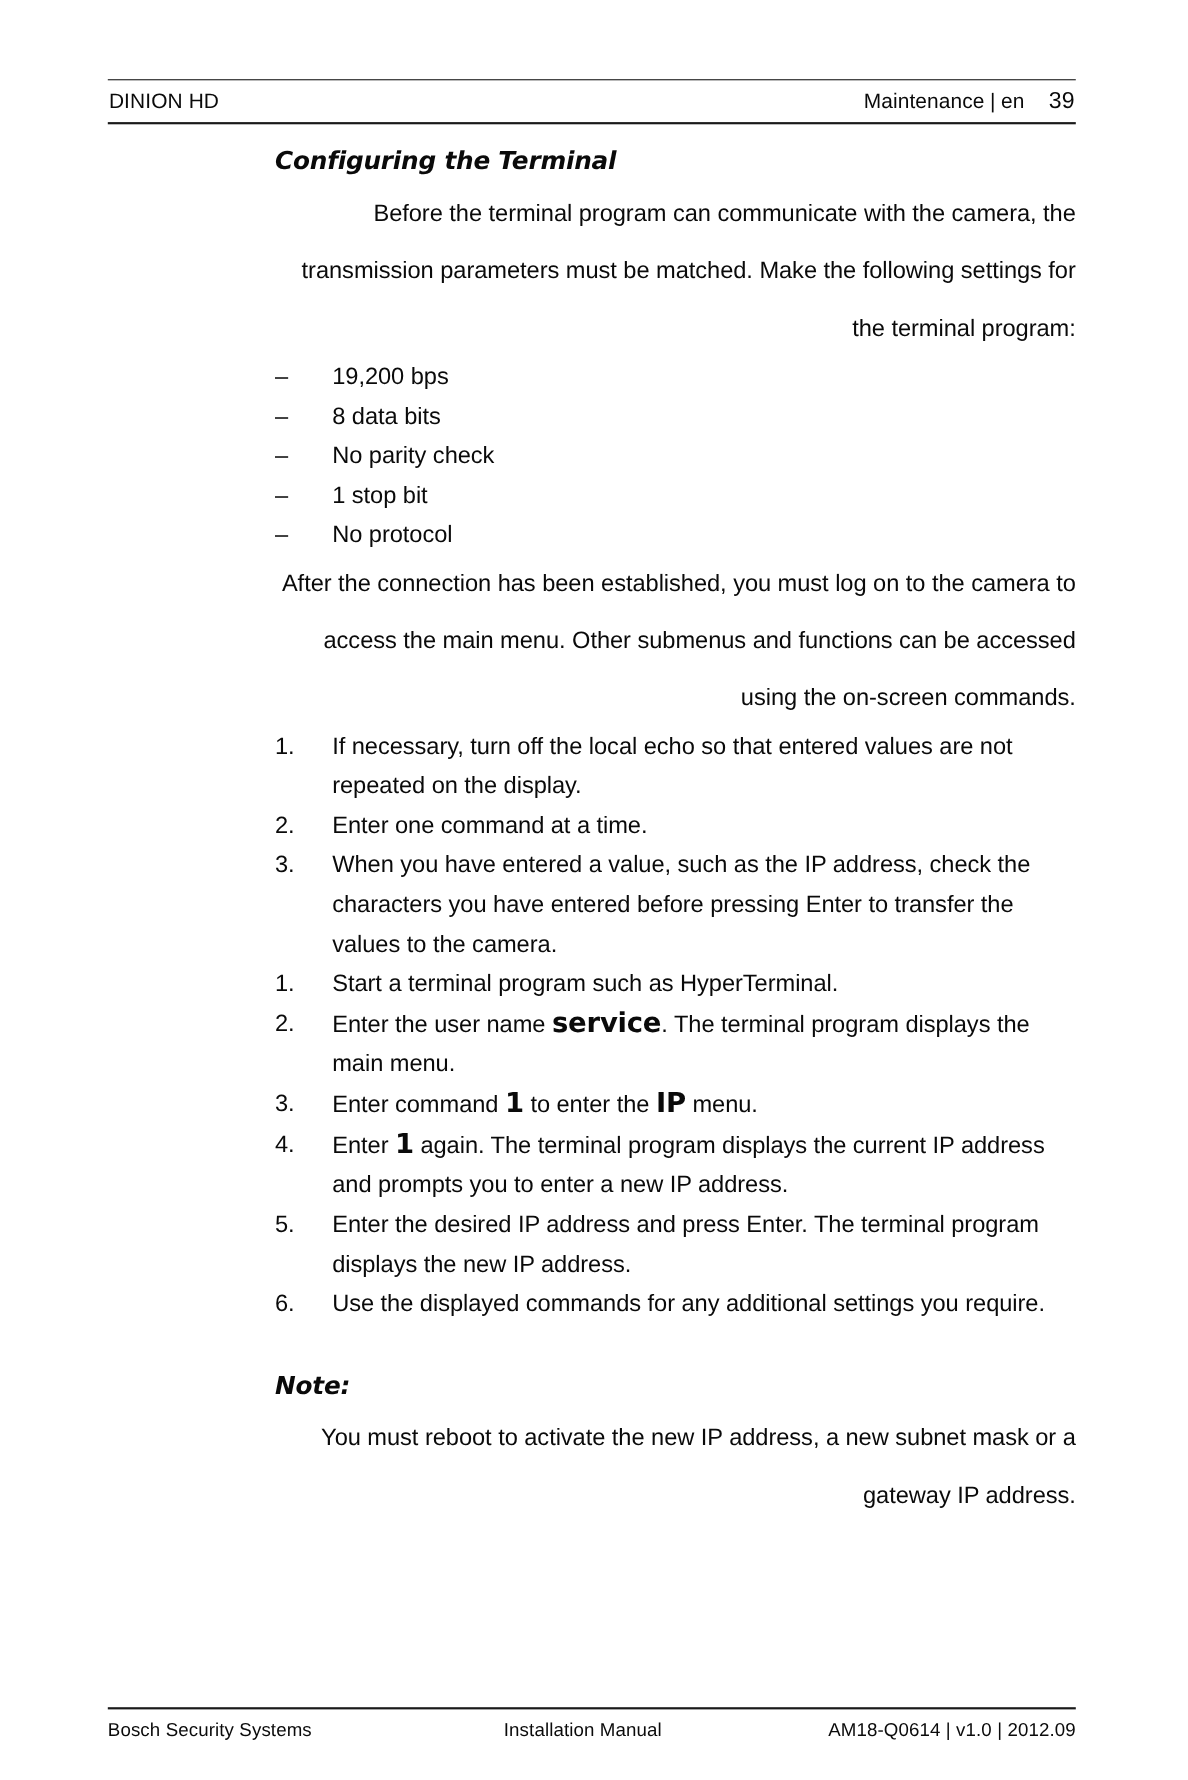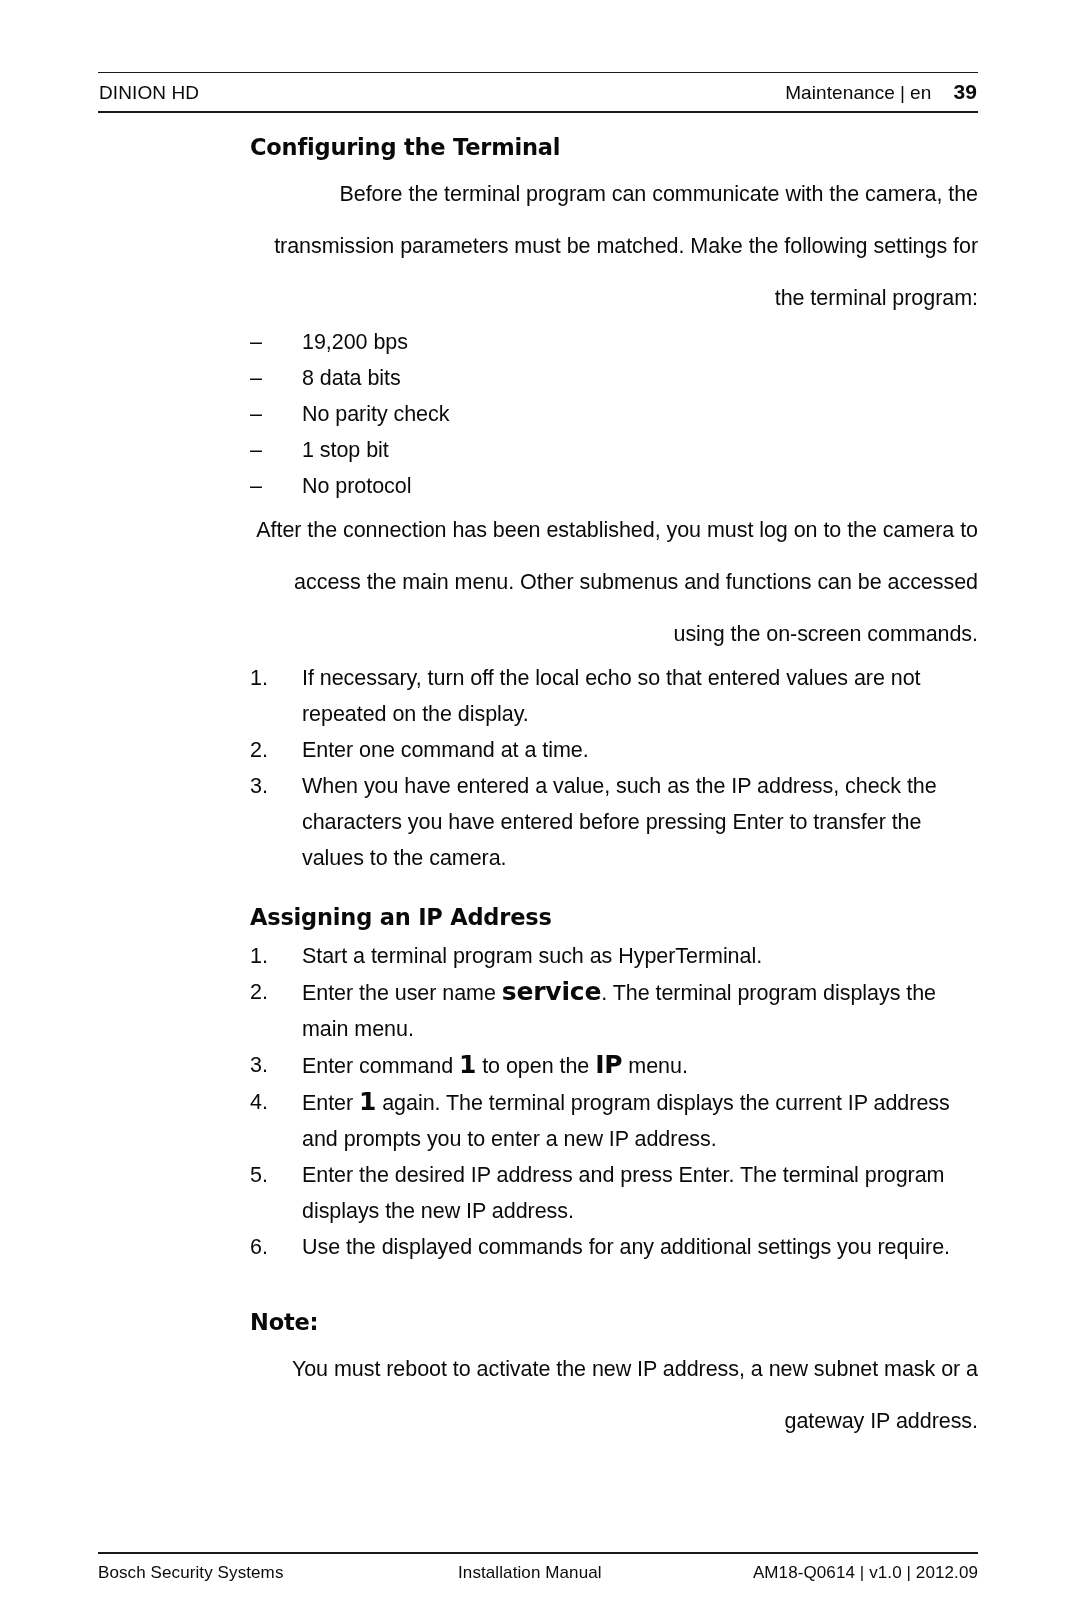--- a/index.html
+++ b/index.html
@@ -49,21 +49,21 @@
   }
   .runhead-right {
     display: flex;
     align-items: baseline;
     white-space: nowrap;
   }
   .runhead-sep {
     padding: 0 5px;
   }
   .runhead-pageno {
-    font-weight: bold;
+    font-weight: normal;
     font-size: 21px;
     margin-left: 22px;
     text-align: center;
   }
   .rule-thick {
     width: 100%;
     border-top: 2.5px solid #1a1a1a;
     height: 0;
   }
 
@@ -75,20 +75,21 @@
     width: 728px;
   }
 
   h2.sec-head {
     font-family: "DejaVu Sans", sans-serif;
     font-size: 22.5px;
     font-weight: bold;
     letter-spacing: -0.2px;
     margin: 0 0 6px 0;
     line-height: 30px;
+    font-style: italic;
   }
   .sec-head.spaced {
     margin-top: 26px;
   }
 
   p.body {
     margin: 0;
     font-size: 21.5px;
     line-height: 52px;
     letter-spacing: -0.05px;
@@ -190,25 +191,24 @@
         <li><span class="marker">–</span><span>No protocol</span></li>
       </ul>
 
     <p class="body">After the connection has been established, you must log on to the camera to access the main menu. Other submenus and functions can be accessed using the on-screen commands.</p>
     <ol class="num-list" id="list-1">
         <li><span class="marker">1.</span><span>If necessary, turn off the local echo so that entered values are not repeated on the display.</span></li>
         <li><span class="marker">2.</span><span>Enter one command at a time.</span></li>
         <li><span class="marker">3.</span><span>When you have entered a value, such as the IP address, check the characters you have entered before pressing Enter to transfer the values to the camera.</span></li>
       </ol>
 
-    <h2 class="sec-head spaced">Assigning an IP Address</h2>
     <ol class="num-list" id="list-2">
         <li><span class="marker">1.</span><span><span>Start a terminal program such as HyperTerminal.</span></span></li>
         <li><span class="marker">2.</span><span><span>Enter the user name </span><b class="inline-bold">service</b><span>. The terminal program displays the main menu.</span></span></li>
-        <li><span class="marker">3.</span><span><span>Enter command </span><b class="inline-bold">1</b><span> to open the </span><b class="inline-bold">IP</b><span> menu.</span></span></li>
+        <li><span class="marker">3.</span><span><span>Enter command </span><b class="inline-bold">1</b><span> to enter the </span><b class="inline-bold">IP</b><span> menu.</span></span></li>
         <li><span class="marker">4.</span><span><span>Enter </span><b class="inline-bold">1</b><span> again. The terminal program displays the current IP address and prompts you to enter a new IP address.</span></span></li>
         <li><span class="marker">5.</span><span><span>Enter the desired IP address and press Enter. The terminal program displays the new IP address.</span></span></li>
         <li><span class="marker">6.</span><span><span>Use the displayed commands for any additional settings you require.</span></span></li>
       </ol>
 
     <div class="note-block">
       <h2 class="sec-head">Note:</h2>
       <p class="body">You must reboot to activate the new IP address, a new subnet mask or a gateway IP address.</p>
     </div>
 

